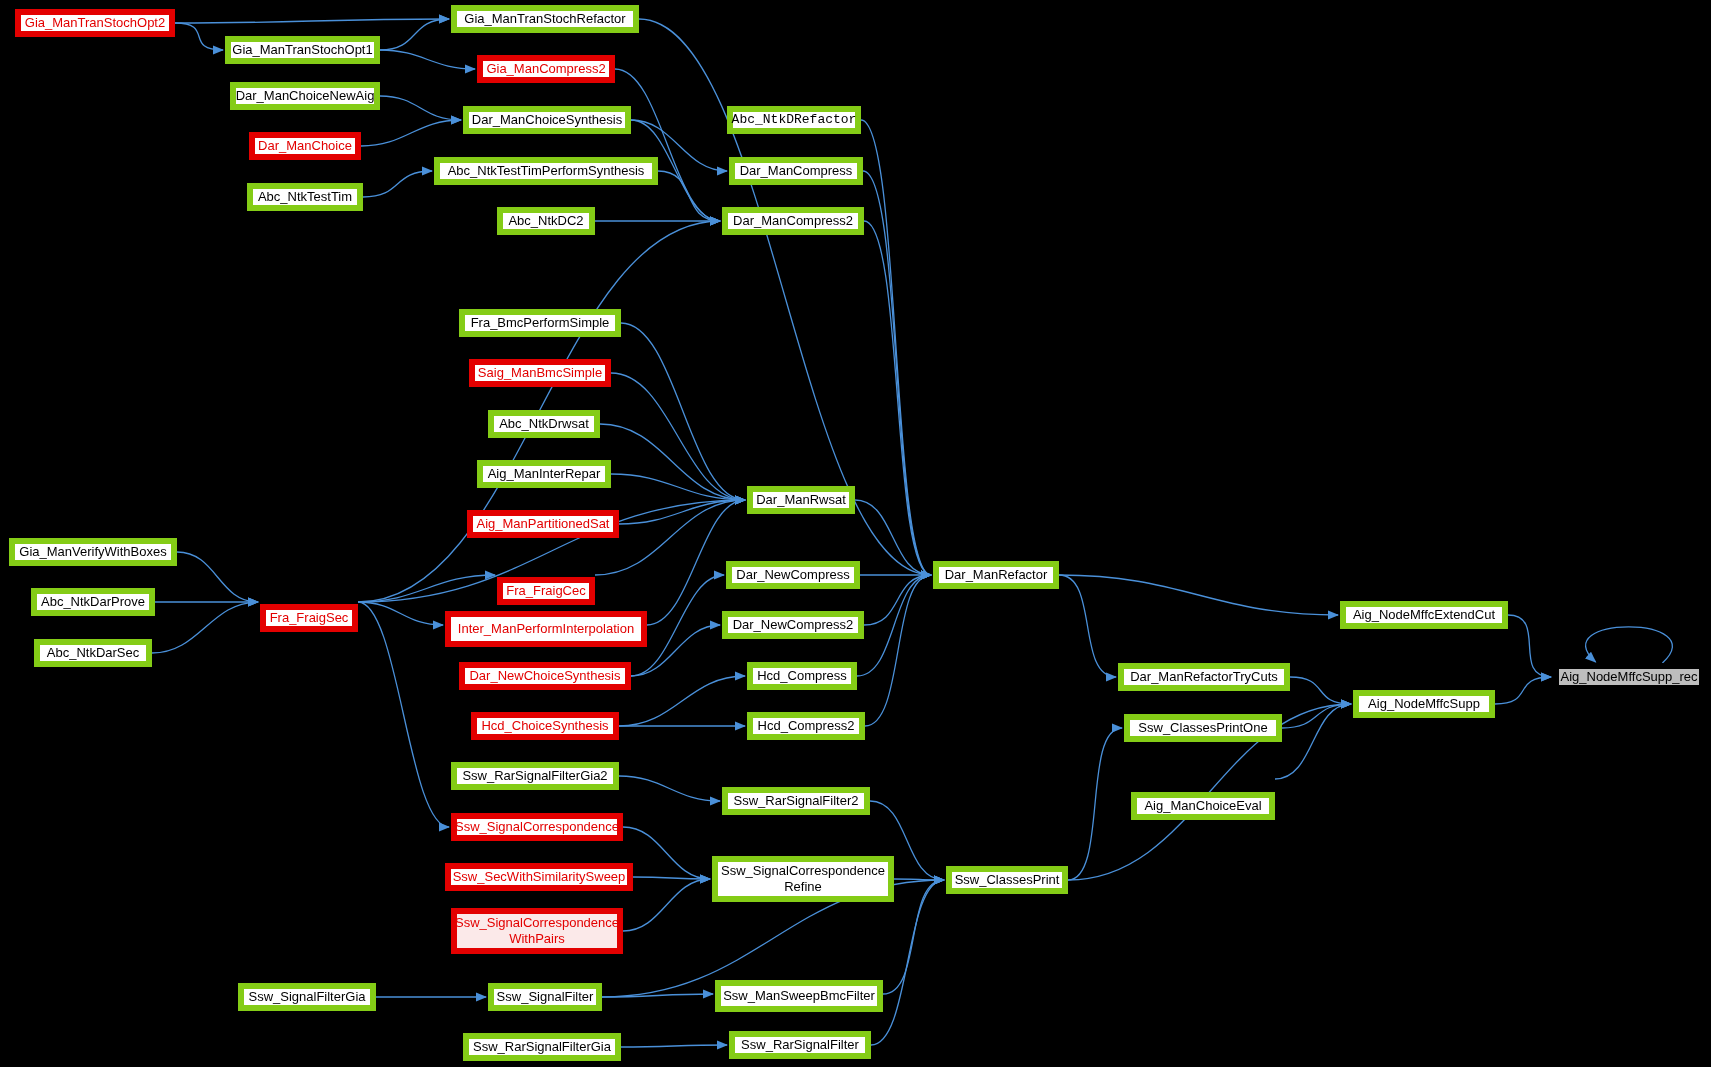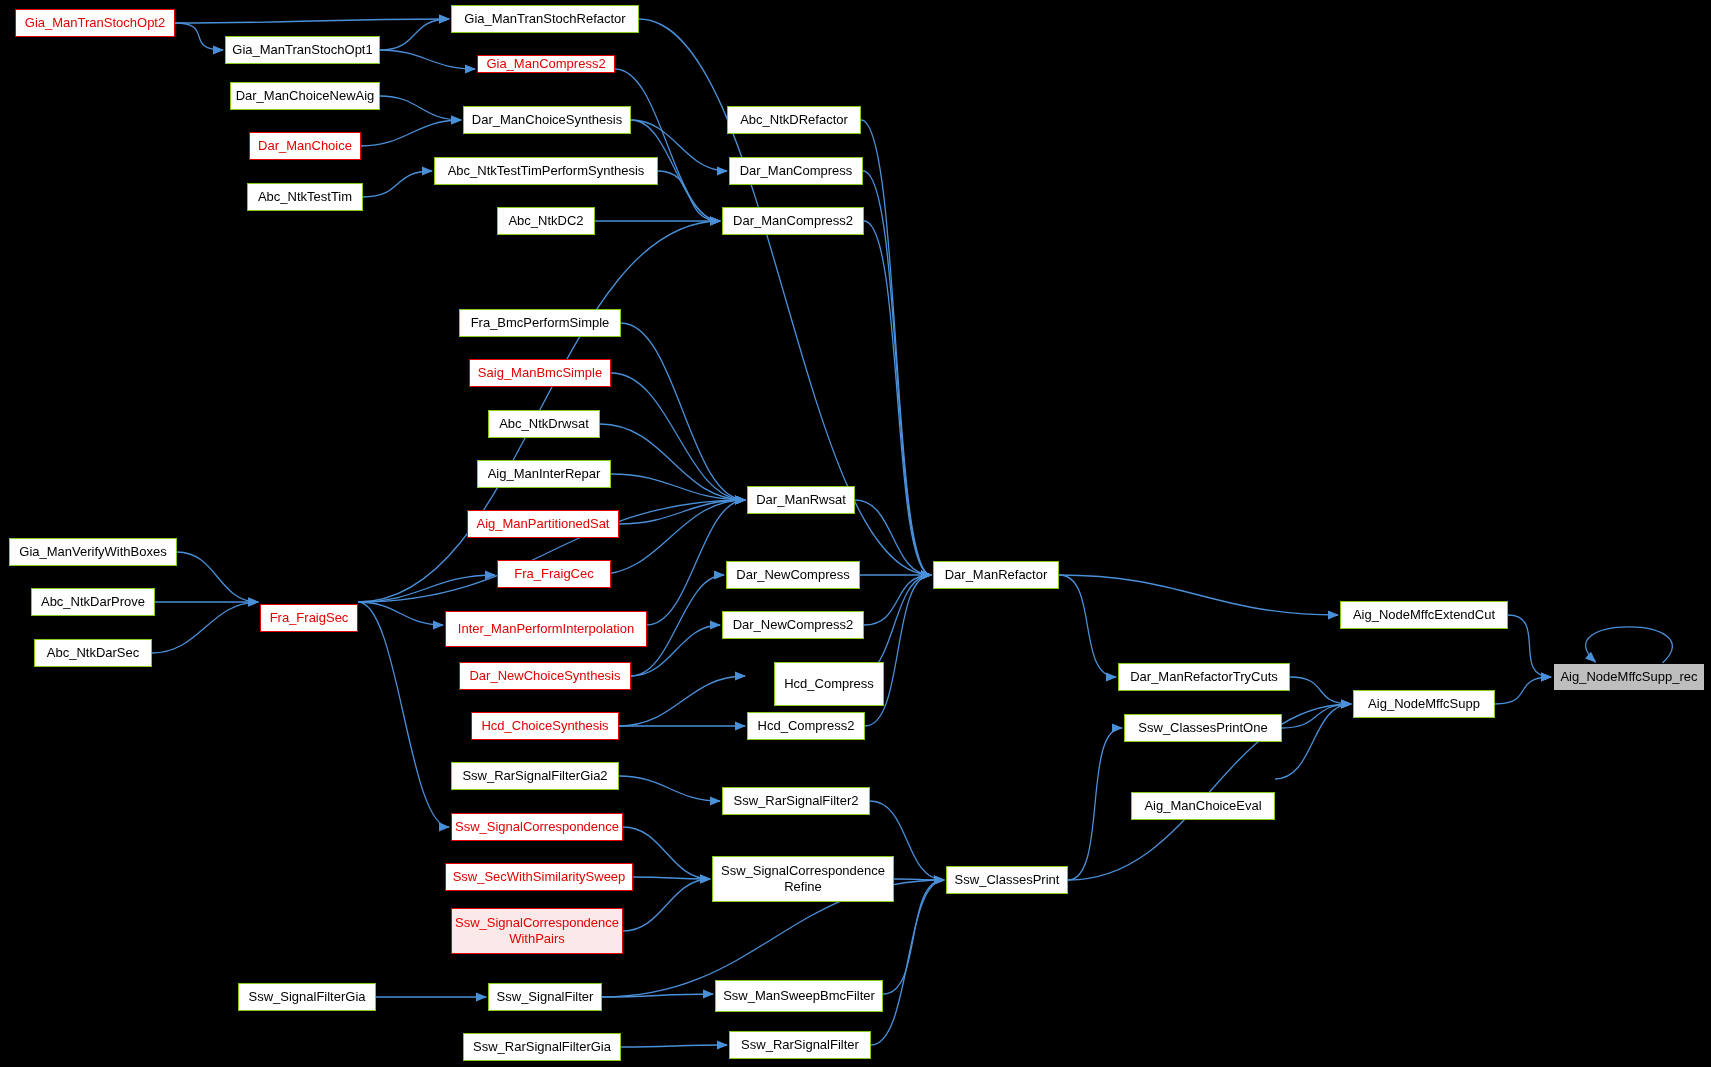--- a/index.html
+++ b/index.html
@@ -1,19 +1,19 @@
 <!DOCTYPE html>
 <html><head>
 <meta charset="utf-8">
 <style>
   html,body{margin:0;padding:0;background:#000;}
   #stage{position:relative;overflow:hidden;background:#000;}
   .node{
     position:absolute;box-sizing:border-box;
-    background:#ffffff;border:1px solid #84cc16;color:#000;
+    background:#ffffff;border:6px solid #84cc16;color:#000;
     font-family:"Liberation Sans",sans-serif;font-size:13px;line-height:1.25;
     display:flex;align-items:center;justify-content:center;
     text-align:center;white-space:pre-line;padding:8px 4px;cursor:pointer;
   }
   .node.red{border-color:#e30000;color:#e30000;}
   .node.redfill{border-color:#e30000;color:#e30000;background:#fbe9e9;}
   .node.gray{background:#bebebe;border-color:#000;color:#000;}
   svg.edges{position:absolute;left:0;top:0;pointer-events:none;}
 </style>
 </head>
@@ -102,38 +102,38 @@
     <div class="node" style="left: 451px; top: 5px; width: 188px; height: 28px;">Gia_ManTranStochRefactor</div>
     <div class="node red" style="left: 477px; top: 55px; width: 138px; height: 16px;">Gia_ManCompress2</div>
     <div class="node" style="left: 463px; top: 106px; width: 168px; height: 28px;">Dar_ManChoiceSynthesis</div>
     <div class="node" style="left: 434px; top: 157px; width: 224px; height: 28px;">Abc_NtkTestTimPerformSynthesis</div>
     <div class="node" style="left: 497px; top: 207px; width: 98px; height: 28px;">Abc_NtkDC2</div>
     <div class="node" style="left: 459px; top: 309px; width: 162px; height: 28px;">Fra_BmcPerformSimple</div>
     <div class="node red" style="left: 469px; top: 359px; width: 142px; height: 28px;">Saig_ManBmcSimple</div>
     <div class="node" style="left: 488px; top: 410px; width: 112px; height: 28px;">Abc_NtkDrwsat</div>
     <div class="node" style="left: 477px; top: 460px; width: 134px; height: 28px;">Aig_ManInterRepar</div>
     <div class="node red" style="left: 467px; top: 510px; width: 152px; height: 28px;">Aig_ManPartitionedSat</div>
-    <div class="node red" style="left: 497px; top: 560px; width: 114px; height: 28px;">Fra_FraigCec</div>
+    <div class="node red" style="left: 497px; top: 577px; width: 98px; height: 28px;">Fra_FraigCec</div>
     <div class="node red" style="left: 445px; top: 611px; width: 202px; height: 36px;">Inter_ManPerformInterpolation</div>
     <div class="node red" style="left: 459px; top: 662px; width: 172px; height: 28px;">Dar_NewChoiceSynthesis</div>
     <div class="node red" style="left: 471px; top: 712px; width: 148px; height: 28px;">Hcd_ChoiceSynthesis</div>
     <div class="node" style="left: 451px; top: 762px; width: 168px; height: 28px;">Ssw_RarSignalFilterGia2</div>
     <div class="node red" style="left: 451px; top: 813px; width: 172px; height: 28px;">Ssw_SignalCorrespondence</div>
     <div class="node red" style="left: 445px; top: 863px; width: 188px; height: 28px;">Ssw_SecWithSimilaritySweep</div>
     <div class="node redfill" style="left: 451px; top: 908px; width: 172px; height: 46px;">Ssw_SignalCorrespondence
 WithPairs</div>
     <div class="node" style="left: 488px; top: 983px; width: 114px; height: 28px;">Ssw_SignalFilter</div>
     <div class="node" style="left: 463px; top: 1033px; width: 158px; height: 28px;">Ssw_RarSignalFilterGia</div>
-    <div class="node" style="left: 727px; top: 106px; width: 134px; height: 28px;">Abc_NtkDRefactor</div>
+    <div class="node" style="left: 727px; top: 106px; width: 134px; height: 28px; font-family: Liberation Mono, monospace;">Abc_NtkDRefactor</div>
     <div class="node" style="left: 729px; top: 157px; width: 134px; height: 28px;">Dar_ManCompress</div>
     <div class="node" style="left: 722px; top: 207px; width: 142px; height: 28px;">Dar_ManCompress2</div>
     <div class="node" style="left: 747px; top: 486px; width: 108px; height: 28px;">Dar_ManRwsat</div>
     <div class="node" style="left: 726px; top: 561px; width: 134px; height: 28px;">Dar_NewCompress</div>
     <div class="node" style="left: 722px; top: 611px; width: 142px; height: 28px;">Dar_NewCompress2</div>
-    <div class="node" style="left: 774px; top: 662px; width: 110px; height: 44px;">Hcd_Compress</div>
+    <div class="node" style="left: 747px; top: 662px; width: 110px; height: 28px;">Hcd_Compress</div>
     <div class="node" style="left: 747px; top: 712px; width: 118px; height: 28px;">Hcd_Compress2</div>
     <div class="node" style="left: 722px; top: 787px; width: 148px; height: 28px;">Ssw_RarSignalFilter2</div>
     <div class="node" style="left: 712px; top: 856px; width: 182px; height: 46px;">Ssw_SignalCorrespondence
 Refine</div>
     <div class="node" style="left: 715px; top: 980px; width: 168px; height: 32px;">Ssw_ManSweepBmcFilter</div>
     <div class="node" style="left: 729px; top: 1031px; width: 142px; height: 28px;">Ssw_RarSignalFilter</div>
     <div class="node" style="left: 933px; top: 561px; width: 126px; height: 28px;">Dar_ManRefactor</div>
     <div class="node" style="left: 946px; top: 866px; width: 122px; height: 28px;">Ssw_ClassesPrint</div>
     <div class="node" style="left: 1118px; top: 663px; width: 172px; height: 28px;">Dar_ManRefactorTryCuts</div>
     <div class="node" style="left: 1124px; top: 714px; width: 158px; height: 28px;">Ssw_ClassesPrintOne</div>

